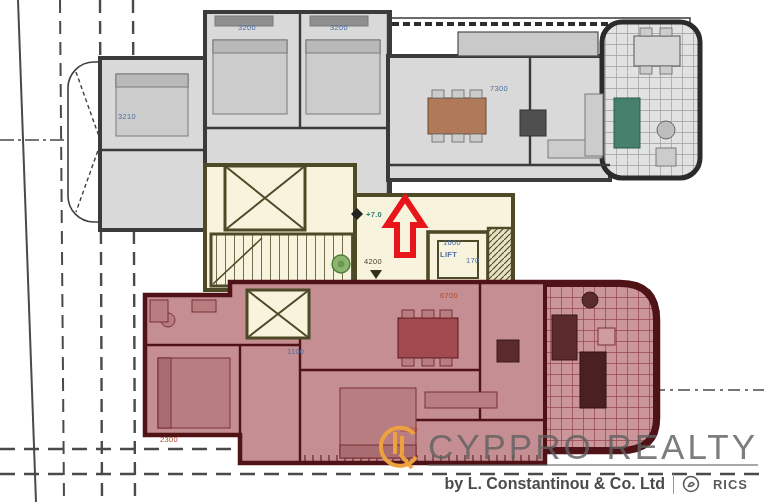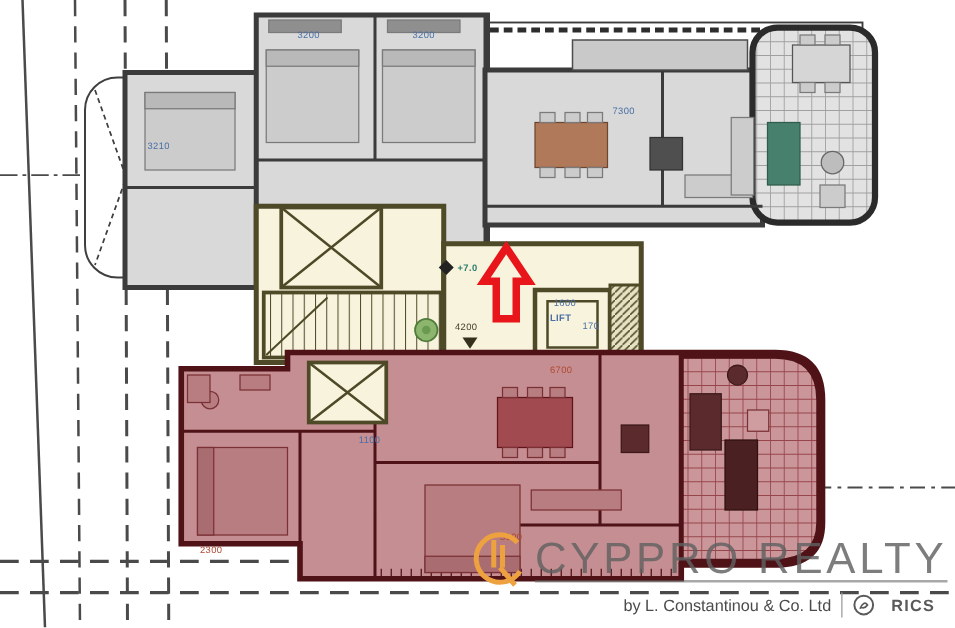--- a/index.html
+++ b/index.html
@@ -22,21 +22,21 @@
   #brand-row{display:flex;align-items:center;gap:6px;}
   #brand-name{
     font-size:35px;font-weight:400;color:rgba(96,96,96,.82);
     letter-spacing:3px;white-space:nowrap;line-height:1;
     border-bottom:2px solid rgba(96,96,96,.55);
     padding-bottom:0;
   }
   #byline-row{
     display:flex;align-items:center;gap:8px;margin-top:4px;margin-right:10px;
   }
-  #byline{font-size:13px;color:#4b4b4b;font-weight:normal;}
+  #byline{font-size:16px;color:#4b4b4b;font-weight:bold;}
   #byline-sep{width:1px;height:20px;background:#9a9a9a;}
   #rics{display:flex;align-items:center;gap:13px;font-size:13px;font-weight:bold;
         color:#5a5a5a;letter-spacing:1px;}
 </style>
 </head>
 <body>
 
 <svg id="plan-svg" width="764" height="502" viewBox="0 0 764 502">
   <defs>
     <pattern id="gridGray" width="11" height="11" patternUnits="userSpaceOnUse">

